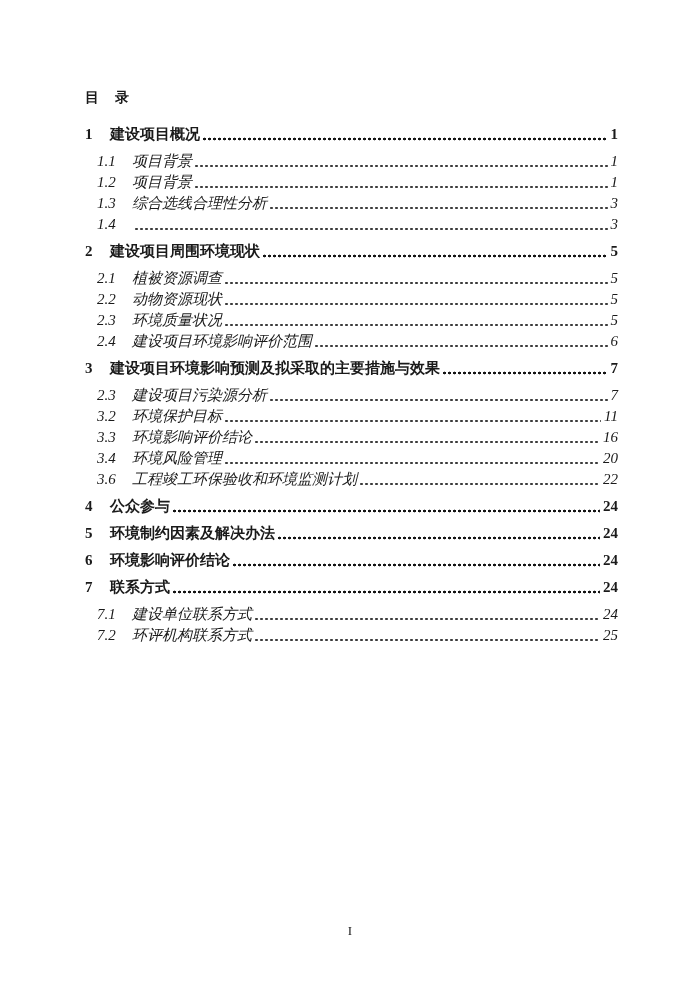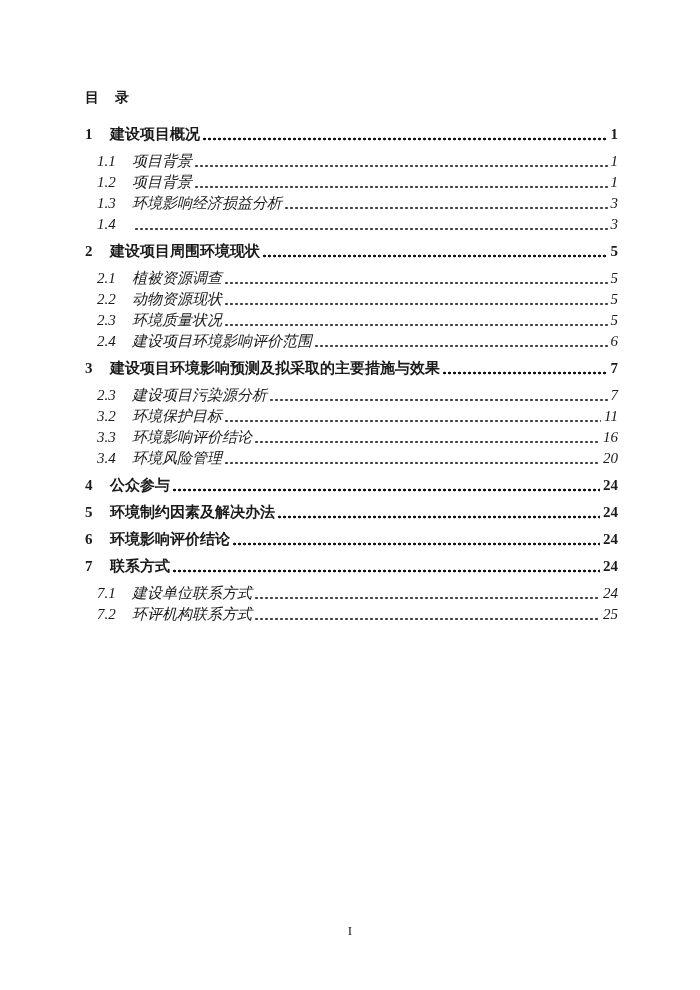--- a/index.html
+++ b/index.html
@@ -81,21 +81,21 @@
       <span class="pg">1</span>
     </div>
     <div class="row lvl2">
       <span class="num">1.2</span>
       <span class="lbl">项目背景</span>
       <span class="leader"></span>
       <span class="pg">1</span>
     </div>
     <div class="row lvl2">
       <span class="num">1.3</span>
-      <span class="lbl">环境影响经济损益分析</span>
+      <span class="lbl">综合选线合理性分析</span>
       <span class="leader"></span>
       <span class="pg">3</span>
     </div>
     <div class="row lvl2">
       <span class="num">1.4</span>
       <span class="leader"></span>
       <span class="pg">3</span>
     </div>
 
     <div class="row lvl1">
@@ -152,20 +152,26 @@
       <span class="lbl">环境影响评价结论</span>
       <span class="leader"></span>
       <span class="pg">16</span>
     </div>
     <div class="row lvl2">
       <span class="num">3.4</span>
       <span class="lbl">环境风险管理</span>
       <span class="leader"></span>
       <span class="pg">20</span>
     </div>
+    <div class="row lvl2">
+      <span class="num">3.6</span>
+      <span class="lbl">工程竣工环保验收和环境监测计划</span>
+      <span class="leader"></span>
+      <span class="pg">22</span>
+    </div>
 
     <div class="row lvl1">
       <span class="num">4</span>
       <span class="lbl">公众参与</span>
       <span class="leader"></span>
       <span class="pg">24</span>
     </div>
     <div class="row lvl1">
       <span class="num">5</span>
       <span class="lbl">环境制约因素及解决办法</span>

